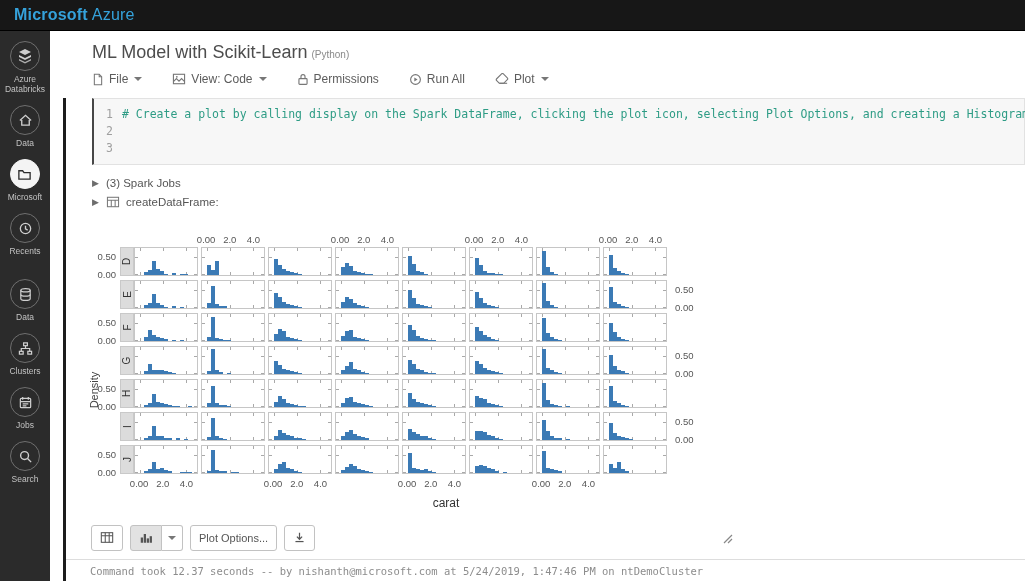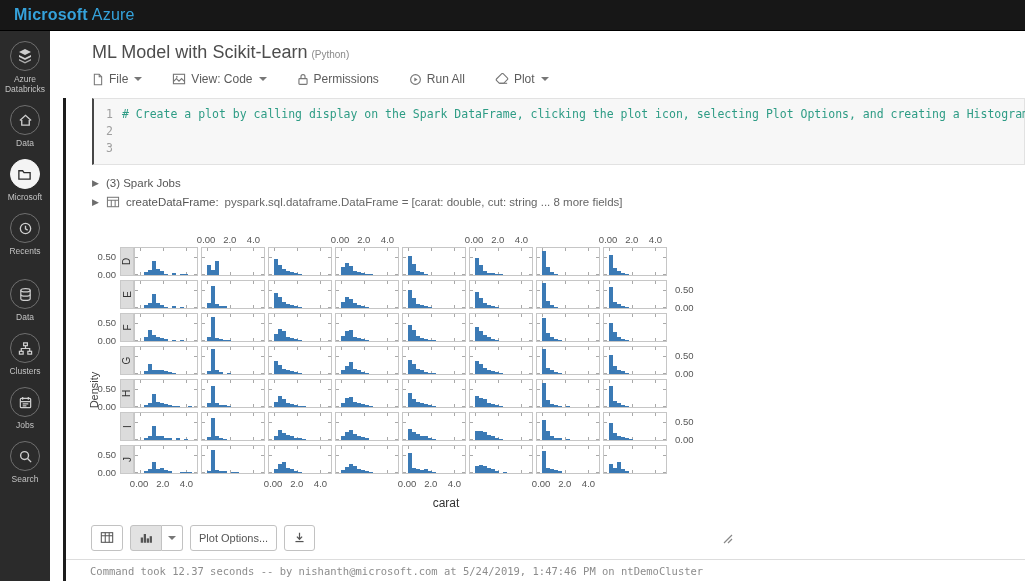--- a/index.html
+++ b/index.html
@@ -238,21 +238,20 @@
         <span class="tri">▶</span>
         <span>(3) Spark Jobs</span>
       </div>
       <div class="res-row">
         <span class="tri">▶</span>
         <svg width="14" height="12" viewBox="0 0 16 14" fill="none" stroke="currentColor" stroke-width="1.2">
             <rect x="1.5" y="1.5" width="13" height="11"></rect>
             <path d="M1.5 5h13M6 5v7.5M10.5 5v7.5"></path>
           </svg>
         <span>createDataFrame:</span>
-        <span class="df-type">pyspark.sql.dataframe.DataFrame = [carat: double, cut: string ... 8 more fields]</span>
       </div>
     </div>
 
     <div class="chart-wrap">
       <div class="ylabel-abs">Density</div>
       <div>
           <div class="fg-row">
             <div class="fg-spacer" style="width: 48px;"></div>
             <div class="fg-axis-cell"></div>
             <div class="fg-axis-cell">

